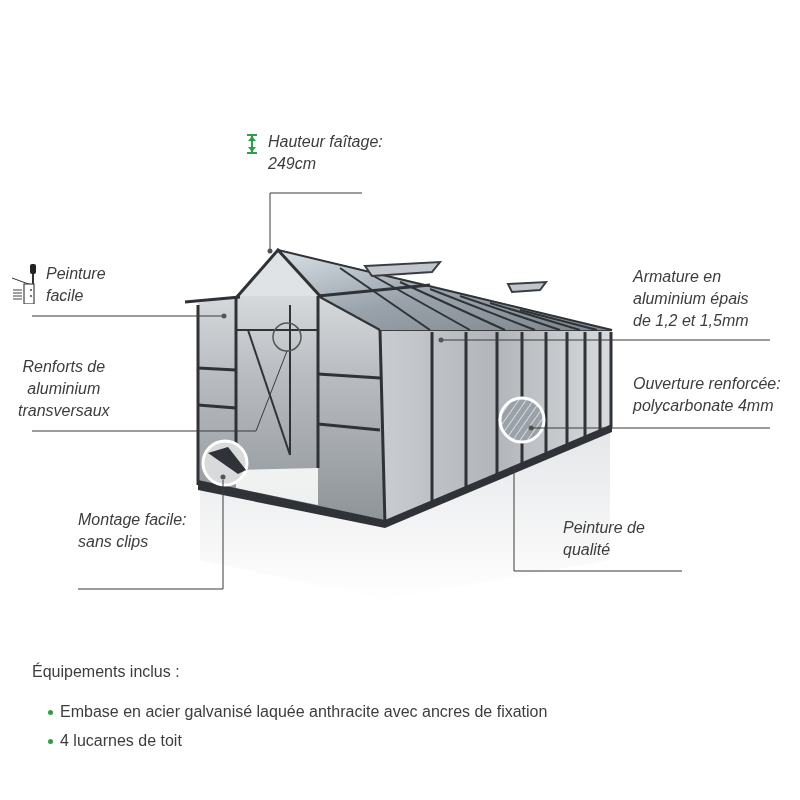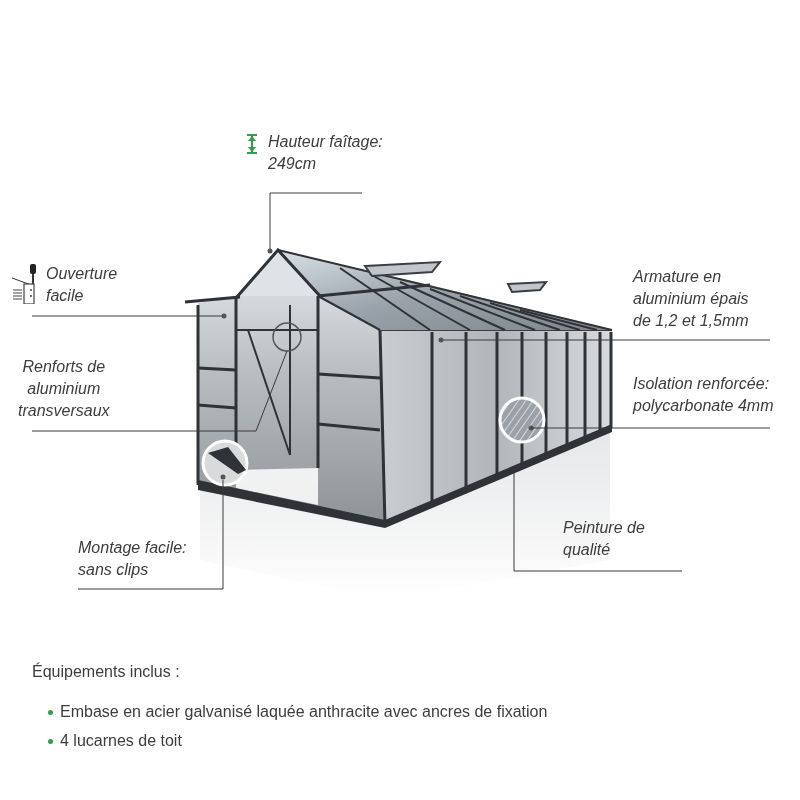--- a/index.html
+++ b/index.html
@@ -170,43 +170,43 @@
     <circle cx="21" cy="34" r="1" fill="#444"></circle>
     <g stroke="#444" stroke-width="1">
       <line x1="3" y1="28" x2="12" y2="28"></line>
       <line x1="3" y1="31" x2="12" y2="31"></line>
       <line x1="3" y1="34" x2="12" y2="34"></line>
       <line x1="3" y1="37" x2="12" y2="37"></line>
     </g>
   </svg>
 </div>
 <div class="label" style="left:46px; top:263px;">
-  <span>Ouverture</span>
+  <span>Peinture</span>
   <span>facile</span>
 </div>
 
 <div class="label" style="left:18px; top:356px;text-align:center;">
   <span>Renforts de</span>
   <span>aluminium</span>
   <span>transversaux</span>
 </div>
 
-<div class="label" style="left:78px; top:537px;">
+<div class="label" style="left:78px; top:509px;">
   <span>Montage facile:</span>
   <span>sans clips</span>
 </div>
 
 <div class="label" style="left:633px; top:266px;">
   <span>Armature en</span>
   <span>aluminium épais</span>
   <span>de 1,2 et 1,5mm</span>
 </div>
 
 <div class="label" style="left:633px; top:373px;">
-  <span>Isolation renforcée:</span>
+  <span>Ouverture renforcée:</span>
   <span>polycarbonate 4mm</span>
 </div>
 
 <div class="label" style="left:563px; top:517px;">
   <span>Peinture de</span>
   <span>qualité</span>
 </div>
 
 <div class="equip">
   <div class="equip-title">Équipements inclus :</div>

